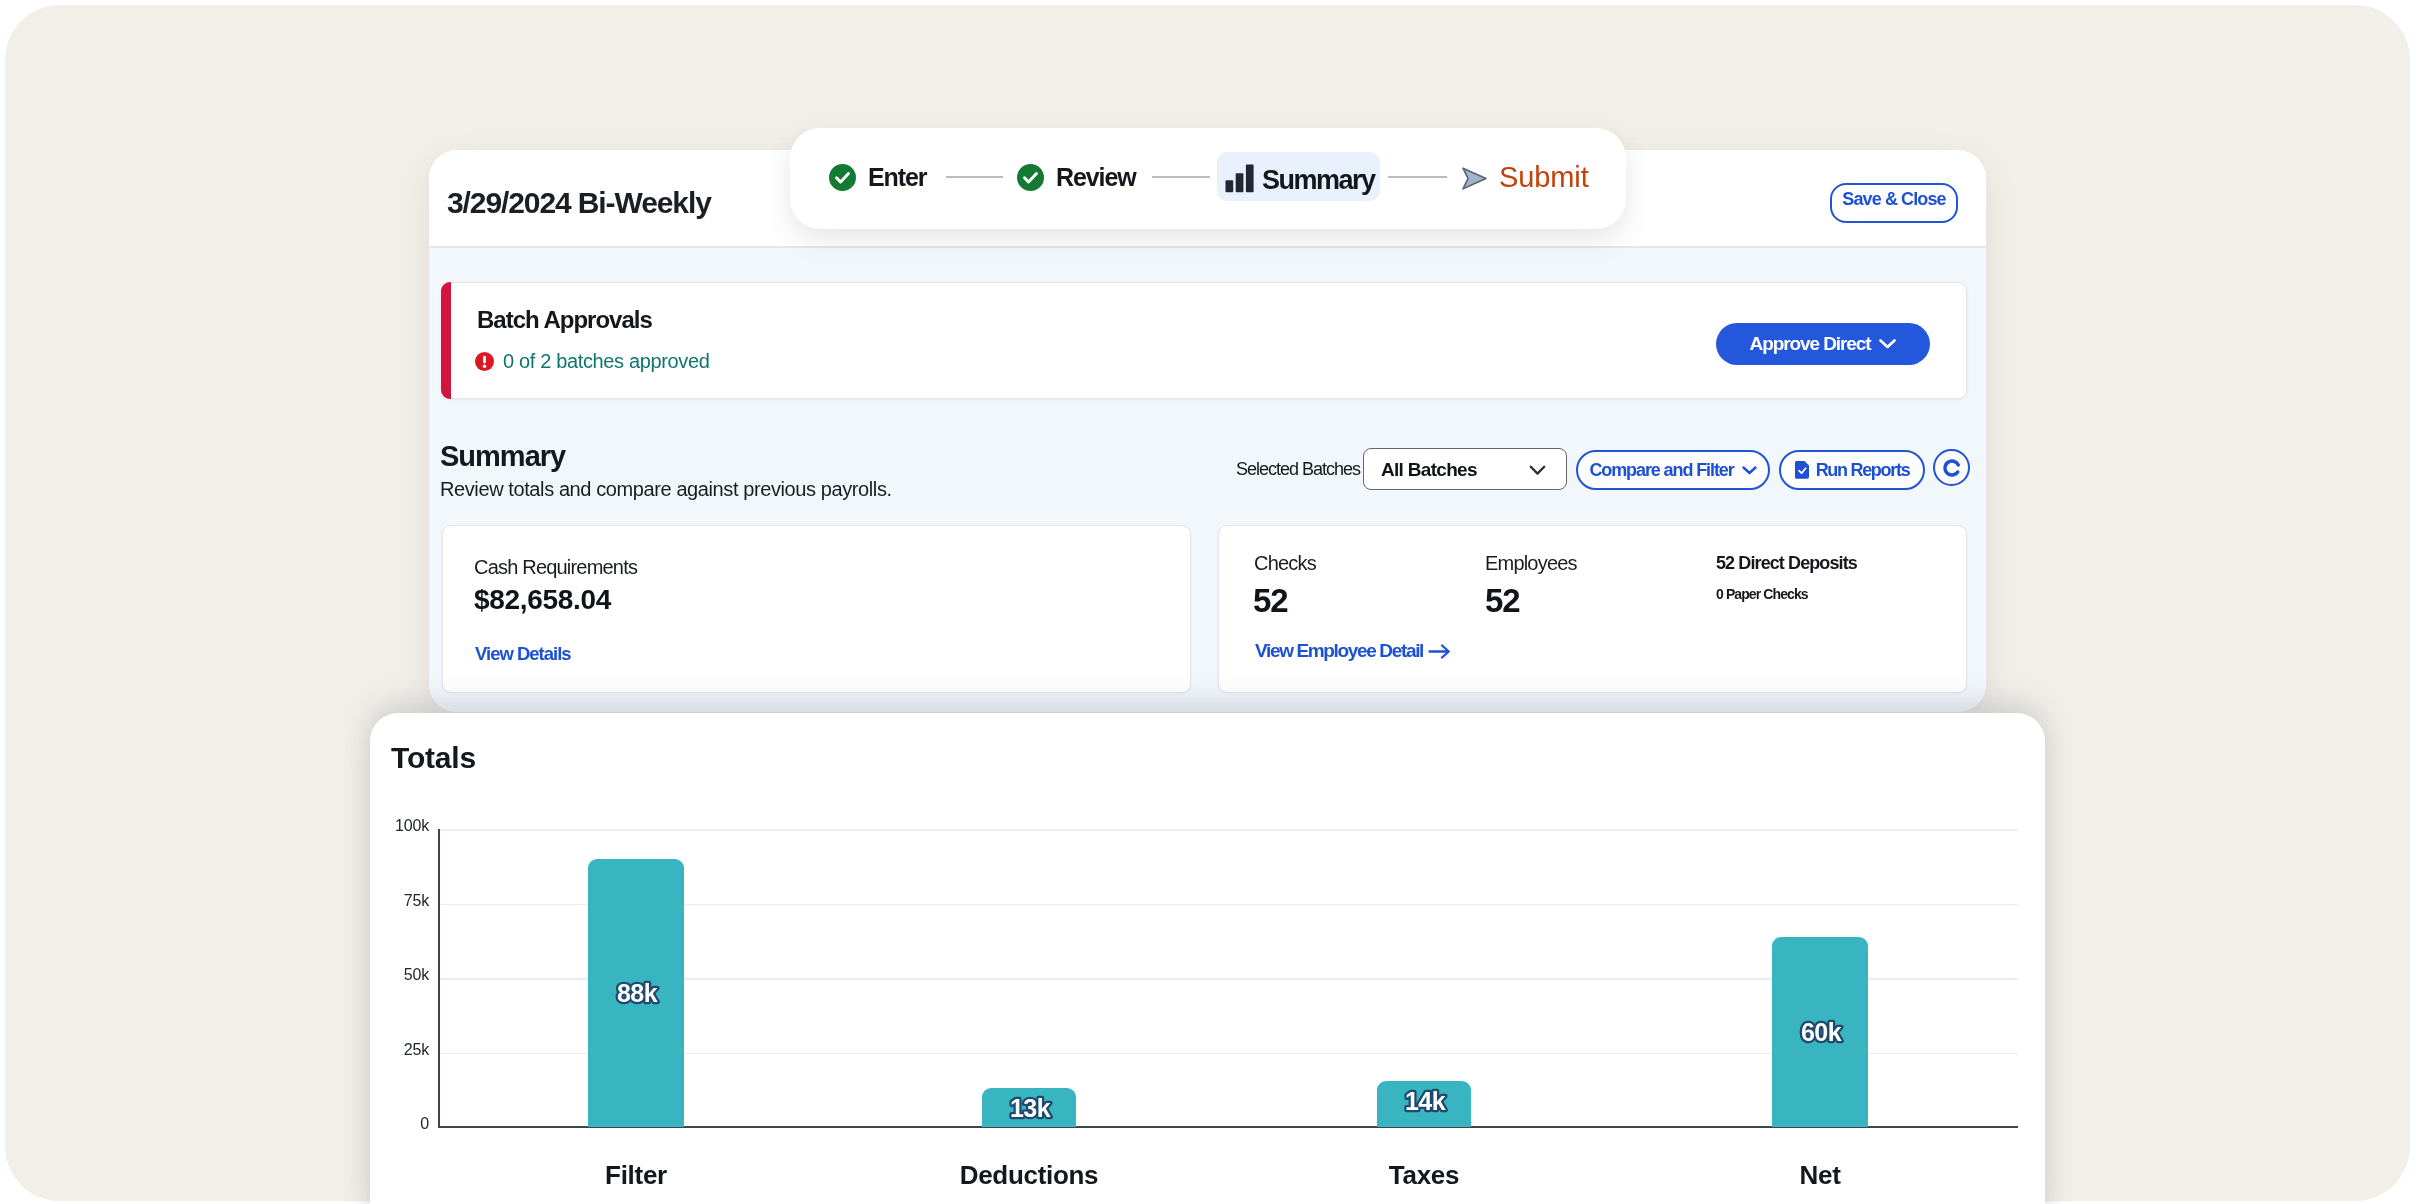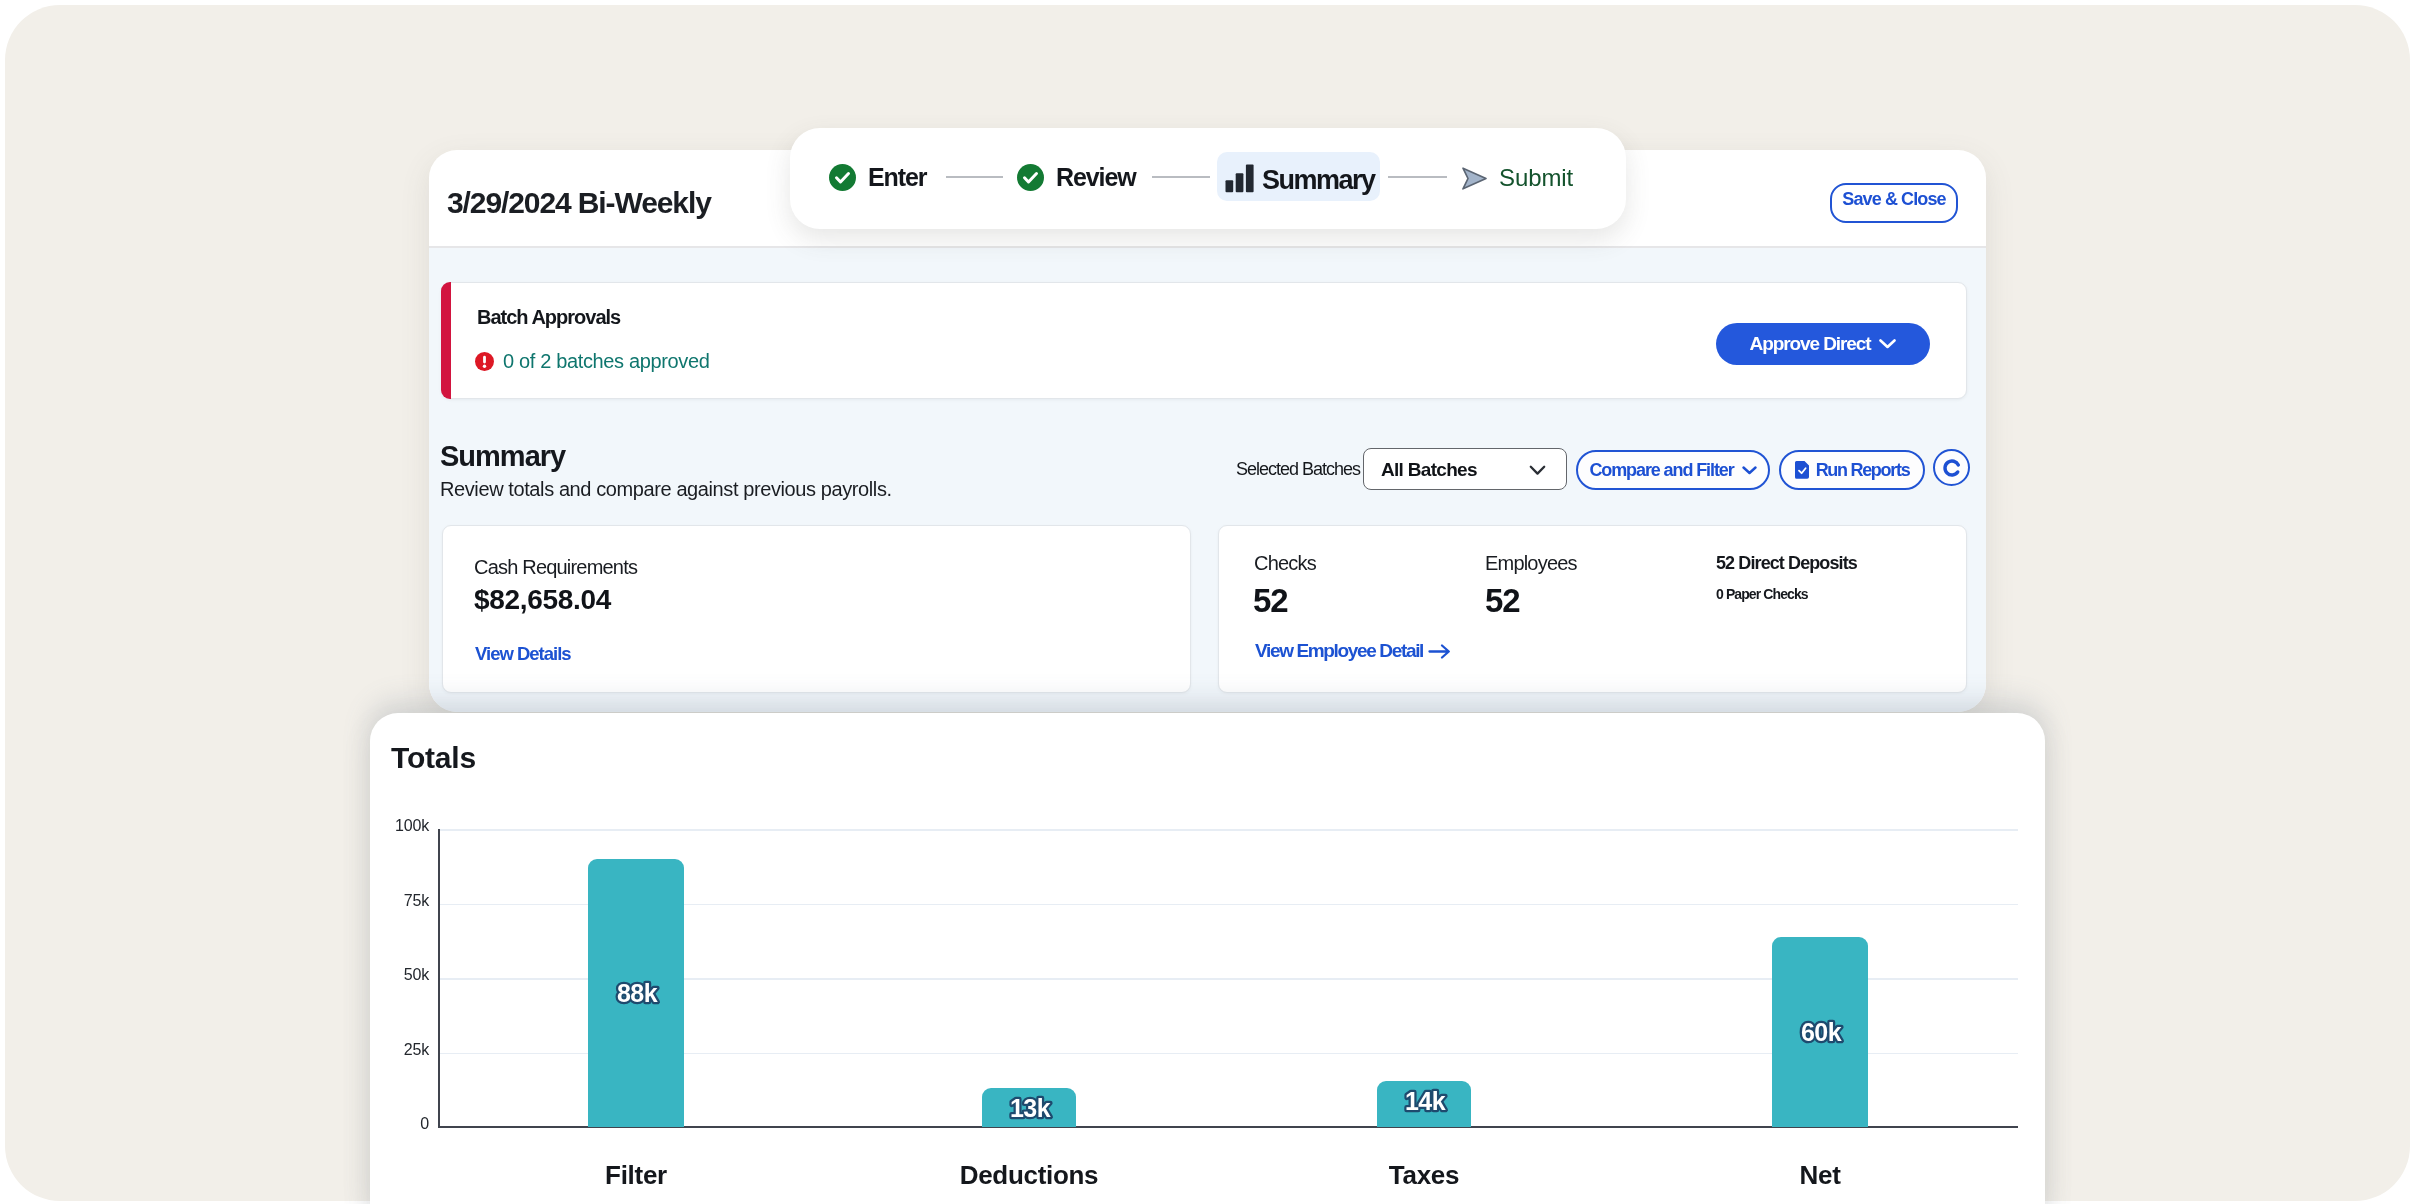--- a/index.html
+++ b/index.html
@@ -33,21 +33,21 @@
 
   #sumchip { left:1217px; top:152px; width:163px; height:49px; border-radius:10px;
     background:#e8f1fc; }
 
   
   #batchcard { left:441px; top:282px; width:1526px; height:117px; background:#fff;
     border:1px solid #e2e6ea; border-radius:9px;
     box-shadow:0 1px 3px rgba(120,130,140,.10);}
   #redbar { left:441px; top:282px; width:10px; height:117px; background:#d2143f;
     border-radius:9px 0 0 9px; }
-  #batchtitle { left:477px; top:306px; font-size:20px; font-weight:700; color:#14171c;
+  #batchtitle { left:477px; top:306px; font-size:24px; font-weight:700; color:#14171c;
     letter-spacing:-1.0px; }
   #batchsub { left:503px; top:350px; font-size:20px; color:#0f766e; letter-spacing:-0.35px;}
   #approvebtn { left:1716px; top:323px; width:214px; height:42px; border-radius:21px;
     background:#2458dc; color:#fff; font-size:19px; font-weight:700;
     display:flex; align-items:center; justify-content:center; gap:9px;
     letter-spacing:-1.1px;}
 
   
   #sumh { left:440px; top:440px; font-size:29px; font-weight:700; color:#15181d;
     letter-spacing:-1.0px;}
@@ -228,14 +228,14 @@
   <svg class="abs" style="left:1225px; top:164px" width="29" height="28.5" viewBox="0 0 29 28.5">
     <rect x="0.5" y="16.2" width="7.7" height="12" rx="1" fill="#222831"></rect>
     <rect x="10.7" y="9.2" width="7.7" height="19" rx="1" fill="#222831"></rect>
     <rect x="20.9" y="0.6" width="7.7" height="27.6" rx="1" fill="#222831"></rect>
   </svg>
   <div class="abs" style="left:1262px; top:166px; line-height:28px; font-size:27px; font-weight:700; color:#14171c; letter-spacing:-1.5px">Summary</div>
   <div class="dash" style="left:1388px; width:59px"></div>
   <svg class="abs" style="left:1461px; top:166px" width="27" height="25" viewBox="0 0 27 25">
     <path d="M2 2.2 L25 12.5 L2 22.8 L7 12.5 Z" fill="#a3b4ca" stroke="#5b6573" stroke-width="1.7" stroke-linejoin="round"></path>
   </svg>
-  <div class="abs" style="left:1499px; top:164px; line-height:27px; font-size:24px; color:#14532d; letter-spacing:-0.1px">Submit</div>
+  <div class="abs" style="left:1499px; top:164px; line-height:27px; font-size:29px; color:#c2410c; letter-spacing:-0.1px">Submit</div>
 </div>
 
 </body></html>

